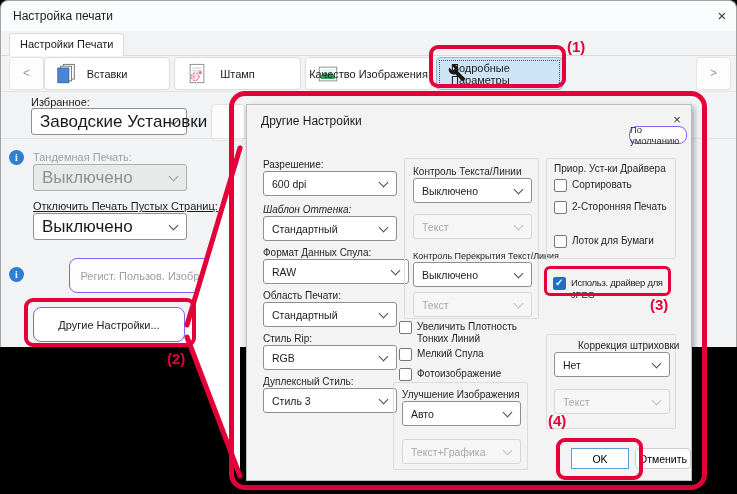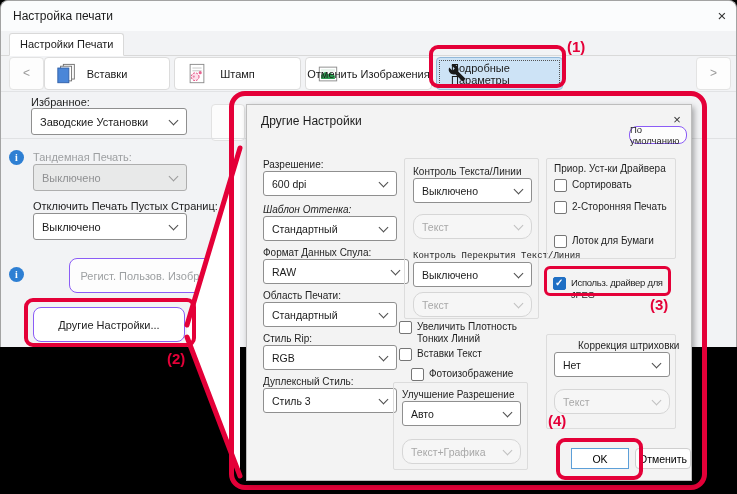--- a/index.html
+++ b/index.html
@@ -22,24 +22,24 @@
              font-size:11px;color:#1a1a1a;}
   .tbtn .ic{position:absolute;left:11px;top:5px;width:22px;height:22px;}
   .navbtn{top:56px;width:35px;height:33px;background:#fdfdfd;border:1px solid #e3e3e3;border-radius:4px;
           font-size:12px;color:#9a9a9a;text-align:center;line-height:31px;box-sizing:border-box;}
   #btn-detailed{background:#cde3f6;border:1px solid #93b9d9;outline:1px dotted #555;outline-offset:-4px;}
 
   
   .plabel{font-size:11px;color:#1d1d1d;white-space:nowrap;}
   .plabel.dis{color:#9d9fa1;}
   .sel{background:#fff;border:1px solid #8f8f8f;border-radius:3px;box-sizing:border-box;}
-  .sel .sv{position:absolute;left:8px;top:50%;transform:translateY(-50%);font-size:11px;color:#1a1a1a;white-space:nowrap;}
+  .sel .sv{position:absolute;left:8px;top:50%;transform:translateY(-50%);font-size:17px;color:#1a1a1a;white-space:nowrap;}
   .sel .chev{position:absolute;right:9px;top:50%;width:6px;height:6px;margin-top:-5px;
              border-right:1.3px solid #4d4d4d;border-bottom:1.3px solid #4d4d4d;transform:rotate(45deg);}
-  .sel.dis{background:#f6f6f6;border-color:#d6d6d6;border-radius:10px;}
+  .sel.dis{background:#f6f6f6;border-color:#d6d6d6;}
   .sel.dis .sv{color:#a8a8a8;}
   .sel.dis .chev{border-color:#c0c0c0;}
   .sel.gray{background:#e8e9e9;border-color:#aeaeae;}
   .sel.gray .sv{color:#8f9092;}
   .sel.gray .chev{border-color:#9b9b9b;}
   .wbtn{background:#fdfdfd;border:1px solid #8b5cf6;border-radius:8px;box-sizing:border-box;
         font-size:11px;display:flex;align-items:center;justify-content:center;}
   .info{width:15px;height:15px;border-radius:50%;background:#2e7fd3;color:#fff;font-size:10px;font-weight:bold;
         text-align:center;line-height:15px;font-family:"Liberation Serif",serif;}
   .hline{border-top:1px solid #e0e1e3;}
@@ -110,21 +110,21 @@
       <span class="lbl">Штамп</span>
     </div>
     <div class="abs tbtn" style="left:304px;width:127px;">
       <span class="ic">
         <svg width="22" height="22" viewBox="0 0 24 24">
           <rect x="2.5" y="4.5" width="19" height="15" fill="#fff" stroke="#8a8a8a"></rect>
           <path d="M4.5 13 9 9.5l3 2.8 2.5-1.8 5 3.5v3.5h-15Z" fill="#2f9e52"></path>
           <rect x="4.5" y="6.5" width="15" height="3" fill="#e8f3ec"></rect>
         </svg>
       </span>
-      <span class="lbl">Отменить Изображения</span>
+      <span class="lbl">Качество Изображения</span>
     </div>
     <div class="abs tbtn" id="btn-detailed" style="left:435px;width:127px;">
       <span class="ic" style="top:6px;">
         <svg width="18" height="18" viewBox="0 0 24 24">
           <path fill="#1a1a1a" d="M22.7 19l-9.1-9.1c.9-2.3.4-5-1.5-6.9-2-2-5-2.4-7.4-1.3L9 6 6 9 1.6 4.7C.4 7.1.9 10.1 2.9 12.1c1.9 1.9 4.6 2.4 6.9 1.5l9.1 9.1c.4.4 1 .4 1.4 0l2.3-2.3c.5-.4.5-1.1.1-1.4z"></path>
         </svg>
       </span>
       <span class="lbl" style="padding-left:14px;">Подробные Параметры</span>
     </div>
     <div class="abs navbtn" style="left:695px;"><span>&gt;</span></div>
@@ -138,21 +138,21 @@
     <div class="abs" id="peek"></div>
     <div class="abs hline" style="left:0;top:137px;width:735px;"></div>
 
     <div class="abs info" style="left:8px;top:149px;">i</div>
     <div class="abs plabel dis" style="left:32px;top:150px;">Тандемная Печать:</div>
     <div class="abs sel gray" style="left:32px;top:163px;width:154px;height:27px;">
       <span class="sv">Выключено</span>
         <span class="chev"></span>
     </div>
 
-    <div class="abs plabel" style="left:32px;top:199px;">Отключить Печать Пустых Страниц:</div>
+    <div class="abs plabel" style="left:32px;top:199px;text-decoration:underline;">Отключить Печать Пустых Страниц:</div>
     <div class="abs sel" style="left:32px;top:212px;width:154px;height:27px;">
       <span class="sv">Выключено</span>
         <span class="chev"></span>
     </div>
 
     <div class="abs info" style="left:8px;top:266px;">i</div>
     <div class="abs wbtn" style="left:32px;top:257px;width:154px;height:35px;color:#9da0a2;margin-left:36px;">
       <span>Регист. Пользов. Изобр....</span>
     </div>
 
@@ -209,46 +209,46 @@
     <div class="abs gbox" style="left:146px;top:53px;width:135px;height:161px;margin-left:11px;">
       <div class="abs dl" style="left:8px;top:7px;">Контроль Текста/Линии</div>
       <div class="abs sel dsel" style="left:8px;top:19px;width:119px;">
         <span class="sv">Выключено</span>
           <span class="chev"></span>
       </div>
       <div class="abs sel dsel dis" style="left:8px;top:55px;width:119px;">
         <span class="sv">Текст</span>
           <span class="chev"></span>
       </div>
-      <div class="abs dl" style="left:8px;top:92px;font-size:9px;font-family:Liberation Mono, monospace;">Контроль Перекрытия Текст/Линия</div>
+      <div class="abs dl" style="left:8px;top:92px;font-size:9px;">Контроль Перекрытия Текст/Линия</div>
       <div class="abs sel dsel" style="left:8px;top:103px;width:119px;">
         <span class="sv">Выключено</span>
           <span class="chev"></span>
       </div>
       <div class="abs sel dsel dis" style="left:8px;top:133px;width:119px;">
         <span class="sv">Текст</span>
           <span class="chev"></span>
       </div>
     </div>
 
     <div class="abs cbrow" style="left:152px;top:216px;width:130px;">
       <span class="cb"></span>
       <span class="cbl">Увеличить Плотность Тонких Линий</span>
     </div>
     <div class="abs cbrow" style="left:152px;top:243px;">
       <span class="cb"></span>
-      <span class="cbl">Вставки Текст</span>
-    </div>
-    <div class="abs cbrow" style="left:152px;top:263px;margin-left:12px;">
+      <span class="cbl">Мелкий Спула</span>
+    </div>
+    <div class="abs cbrow" style="left:152px;top:263px;">
       <span class="cb"></span>
       <span class="cbl">Фотоизображение</span>
     </div>
 
     <div class="abs gbox" style="left:146px;top:277px;width:135px;height:88px;">
-      <div class="abs dl" style="left:8px;top:6px;">Улучшение Разрешение</div>
+      <div class="abs dl" style="left:8px;top:6px;">Улучшение Изображения</div>
       <div class="abs sel dsel" style="left:8px;top:18px;width:119px;">
         <span class="sv">Авто</span>
           <span class="chev"></span>
       </div>
       <div class="abs sel dsel dis" style="left:8px;top:56px;width:119px;">
         <span class="sv">Текст+Графика</span>
           <span class="chev"></span>
       </div>
     </div>
 

